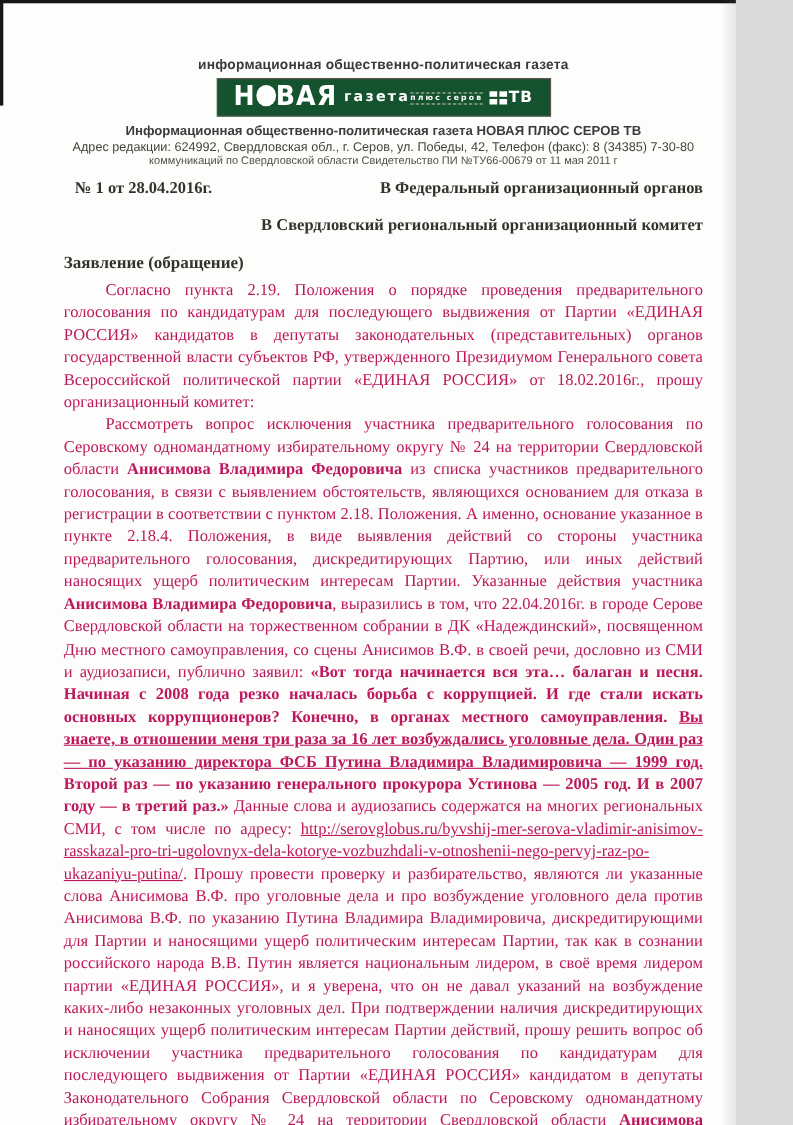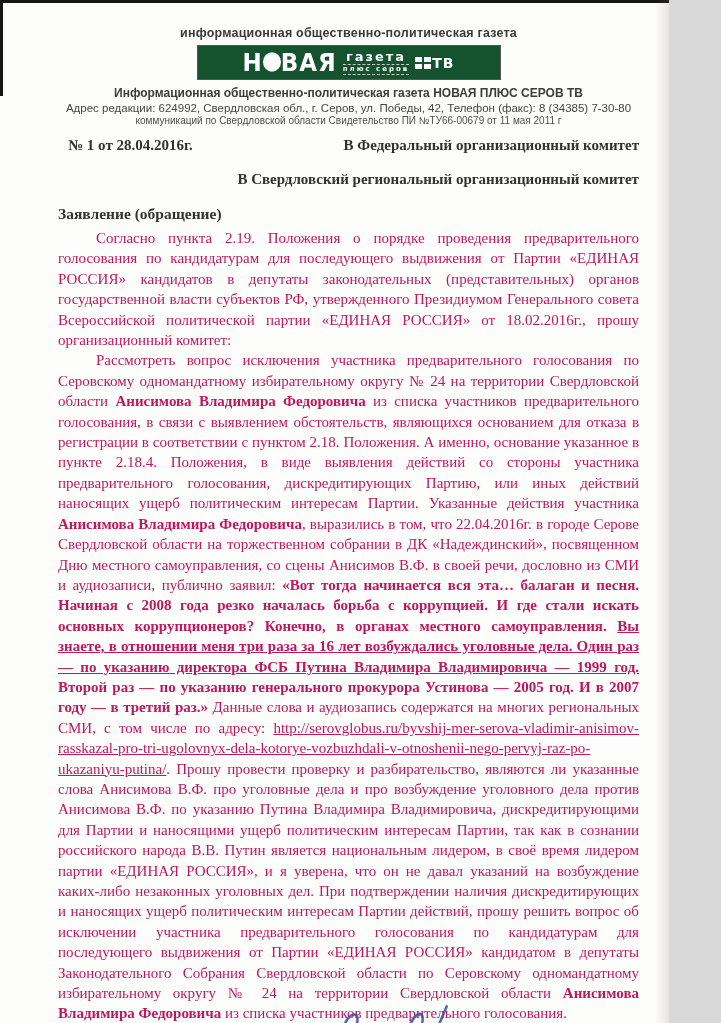--- a/index.html
+++ b/index.html
@@ -2,41 +2,41 @@
 <html><head>
 <meta charset="utf-8">
 <style>
   * { margin:0; padding:0; box-sizing:border-box; }
   html, body { width:721px; height:1023px; }
   body { background:#d9d9d9; font-family:"Liberation Serif", serif; }
 
   .page {
     position:relative; width:669px; height:1023px;
     background:#fdfdfc; color:#2f2e2c; overflow:hidden;
-    padding:26px 30px 0 58px;
+    padding:52px 30px 0 58px;
   }
   .scan-edge-top { position:absolute; top:0; left:0; width:721px; height:3px; background:#161616; }
   .scan-edge-left { position:absolute; top:0; left:0; width:3px; height:96px; background:#161616; }
   .scan-shadow-right { position:absolute; top:0; right:0; width:14px; height:100%;
     background:linear-gradient(to right, rgba(110,105,100,0), rgba(110,105,100,0.16)); }
 
   
   .header { text-align:center; font-family:"Liberation Sans", sans-serif; color:#3b3a38; }
   .tagline { font-weight:bold; font-size:12.5px; letter-spacing:.2px; }
 
   .logo-banner {
     margin:5px auto 6px; width:304px; height:35px; background:#14532d;
     display:flex; align-items:center; justify-content:center; gap:6px; padding:2px 7px;
     box-shadow:0 0 0 1px #5a5551 inset;
   }
   .logo-main { font-family:"DejaVu Sans", sans-serif; font-weight:bold; font-size:23px;
     color:#fff; letter-spacing:1px; line-height:1; transform:scaleY(1.08); white-space:nowrap; }
   .logo-o { display:inline-block; width:18px; height:18px; background:#fff; border-radius:50%;
     color:transparent; overflow:hidden; vertical-align:-1px; }
-  .logo-mid { display:flex; flex-direction:column; align-items:center; line-height:1; }
+  .logo-mid { display:flex; flex-direction:row; align-items:center; line-height:1; }
   .logo-gazeta { font-family:"DejaVu Sans", sans-serif; font-weight:bold; font-size:13px;
     color:#fff; letter-spacing:2px; }
   .logo-plus { font-family:"DejaVu Sans", sans-serif; font-weight:bold; font-size:7px;
     color:#fff; letter-spacing:2px; margin-top:1px;
     border-top:1px dashed #cfcac6; border-bottom:1px dashed #cfcac6; padding:1px 0; }
   .logo-tv { display:flex; flex-direction:row; align-items:center; gap:1px; }
   .tv-grid { display:grid; grid-template-columns:7px 7px; grid-template-rows:5px 5px; gap:2px; }
   .tv-grid div { background:#fff; }
   .logo-tv-text { font-family:"DejaVu Sans", sans-serif; font-weight:bold; font-size:14px;
     color:#fff; line-height:1; letter-spacing:1px; }
@@ -96,21 +96,21 @@
       </div>
     </div>
 
     <div class="org-line">Информационная общественно-политическая газета НОВАЯ ПЛЮС СЕРОВ ТВ</div>
     <div class="address-line">Адрес редакции: 624992, Свердловская обл., г. Серов, ул. Победы, 42, Телефон (факс): 8 (34385) 7-30-80</div>
     <div class="reg-line">коммуникаций по Свердловской области Свидетельство ПИ №ТУ66-00679 от 11 мая 2011 г</div>
   </div>
 
   <div class="ref-row">
     <div class="ref-number">№ 1  от  28.04.2016г.</div>
-    <div>В Федеральный организационный комитет</div>
+    <div>В Федеральный организационный органов</div>
   </div>
   <div class="addressee2">В Свердловский региональный организационный комитет</div>
 
   <div class="doc-title">Заявление (обращение)</div>
 
   <div class="body-block">
       <p class="para indent"><span class="seg-n">Согласно пункта 2.19. Положения о порядке проведения предварительного голосования по кандидатурам для последующего выдвижения от Партии «ЕДИНАЯ РОССИЯ» кандидатов в депутаты законодательных (представительных) органов государственной власти субъектов РФ, утвержденного Президиумом Генерального совета Всероссийской политической партии «ЕДИНАЯ РОССИЯ» от 18.02.2016г., прошу организационный комитет:</span></p>
       <p class="para indent"><span class="seg-n">Рассмотреть вопрос исключения участника предварительного голосования по Серовскому одномандатному избирательному округу № 24 на территории Свердловской области </span><span class="seg-b">Анисимова Владимира Федоровича</span><span class="seg-n"> из списка участников предварительного голосования, в связи с выявлением обстоятельств, являющихся основанием для отказа в регистрации в соответствии с пунктом 2.18. Положения. А именно, основание указанное в пункте 2.18.4. Положения, в виде выявления действий со стороны участника предварительного голосования, дискредитирующих Партию, или иных действий наносящих ущерб политическим интересам Партии. Указанные действия участника </span><span class="seg-b">Анисимова Владимира Федоровича</span><span class="seg-n">, выразились в том, что 22.04.2016г. в городе Серове Свердловской области на торжественном собрании в ДК «Надеждинский», посвященном Дню местного самоуправления, со сцены Анисимов В.Ф. в своей речи, дословно из СМИ и аудиозаписи, публично заявил: </span><span class="seg-b">«Вот тогда начинается вся эта… балаган и песня. Начиная с 2008 года резко началась борьба с коррупцией. И где стали искать основных коррупционеров? Конечно, в органах местного самоуправления. </span><span class="seg-bu">Вы знаете, в отношении меня три раза за 16 лет возбуждались уголовные дела. Один раз — по указанию директора ФСБ Путина Владимира Владимировича — 1999 год.</span><span class="seg-b"> Второй раз — по указанию генерального прокурора Устинова — 2005 год. И в 2007 году — в третий раз.»</span><span class="seg-n"> Данные слова и аудиозапись содержатся на многих региональных СМИ, с том числе по адресу: </span><span class="seg-u">http://serovglobus.ru/byvshij-mer-serova-vladimir-anisimov-rasskazal-pro-tri-ugolovnyx-dela-kotorye-vozbuzhdali-v-otnoshenii-nego-pervyj-raz-po-ukazaniyu-putina/</span><span class="seg-n">.  Прошу провести проверку и разбирательство, являются ли указанные слова Анисимова В.Ф. про уголовные дела и про возбуждение уголовного дела против Анисимова В.Ф. по указанию Путина Владимира Владимировича, дискредитирующими для Партии и наносящими ущерб политическим интересам Партии, так как в сознании российского народа В.В. Путин является национальным лидером, в своё время лидером партии «ЕДИНАЯ РОССИЯ», и я уверена, что он не давал указаний на возбуждение каких-либо незаконных уголовных дел. При подтверждении наличия дискредитирующих и наносящих ущерб политическим интересам Партии действий, прошу решить вопрос об  исключении участника предварительного голосования по кандидатурам для последующего выдвижения от Партии «ЕДИНАЯ РОССИЯ» кандидатом в депутаты Законодательного Собрания Свердловской области по Серовскому одномандатному избирательному округу № 24 на территории Свердловской области </span><span class="seg-b">Анисимова Владимира Федоровича</span><span class="seg-n"> из списка участников предварительного голосования.</span></p>
     </div>
 

